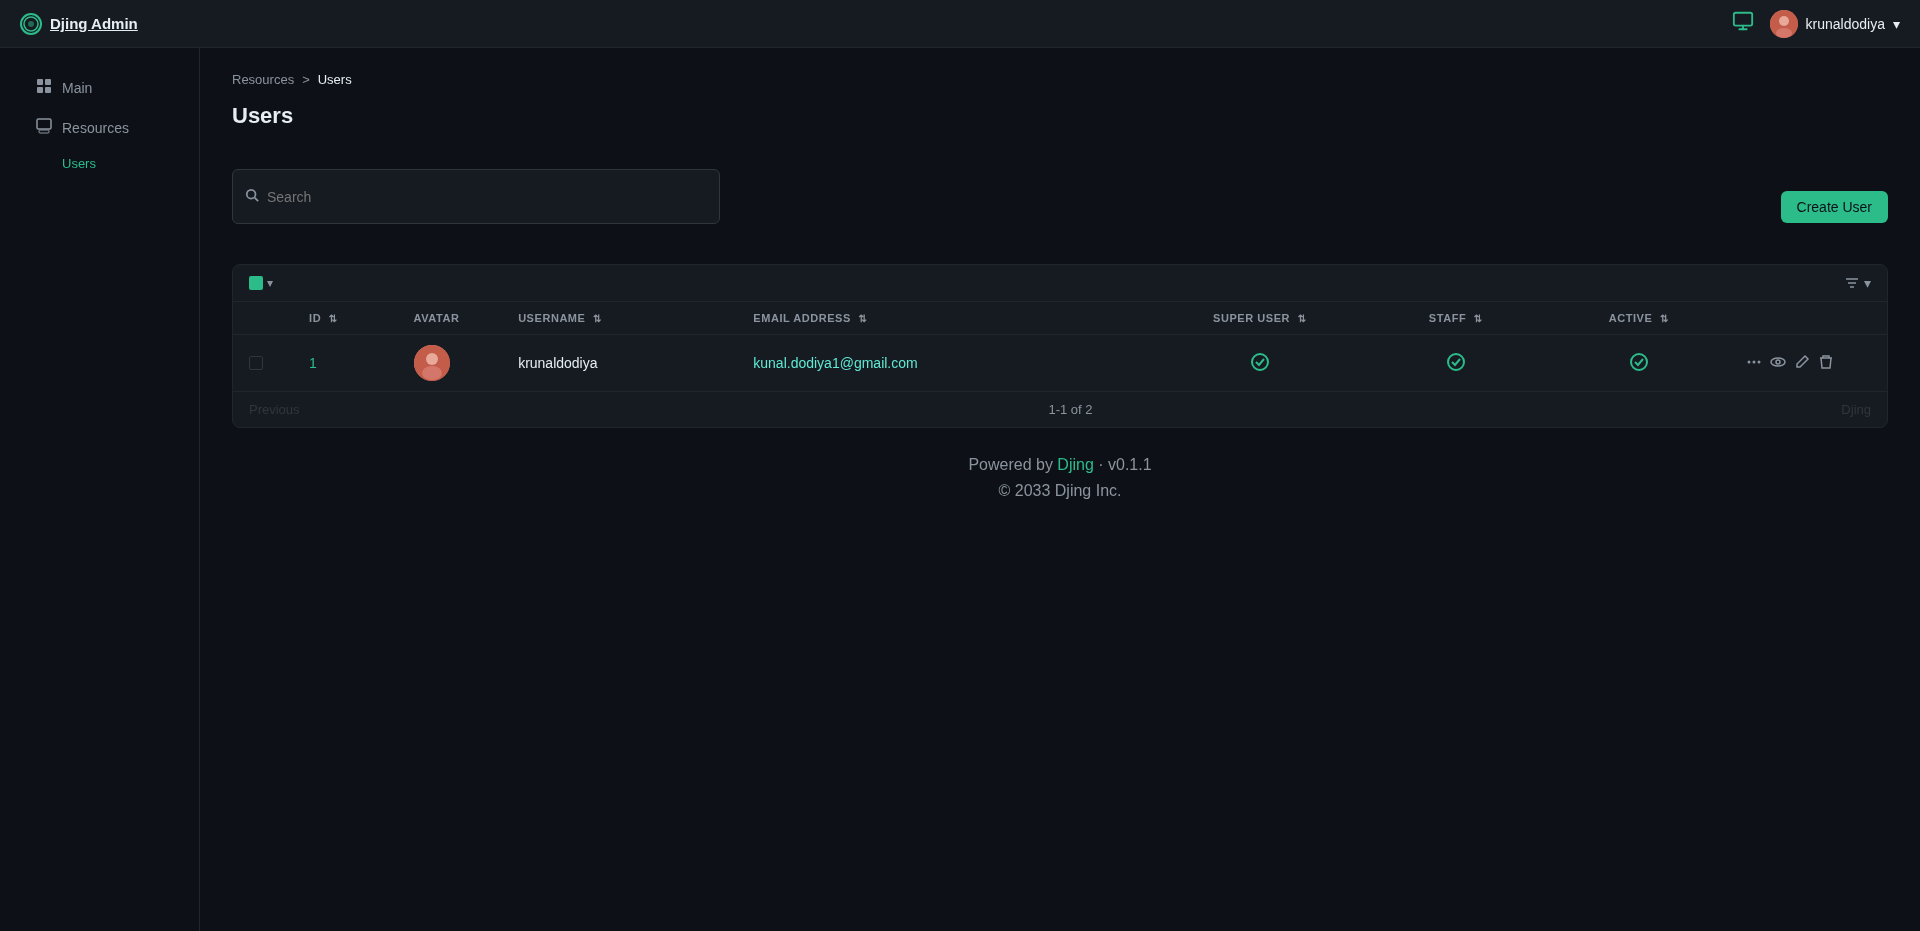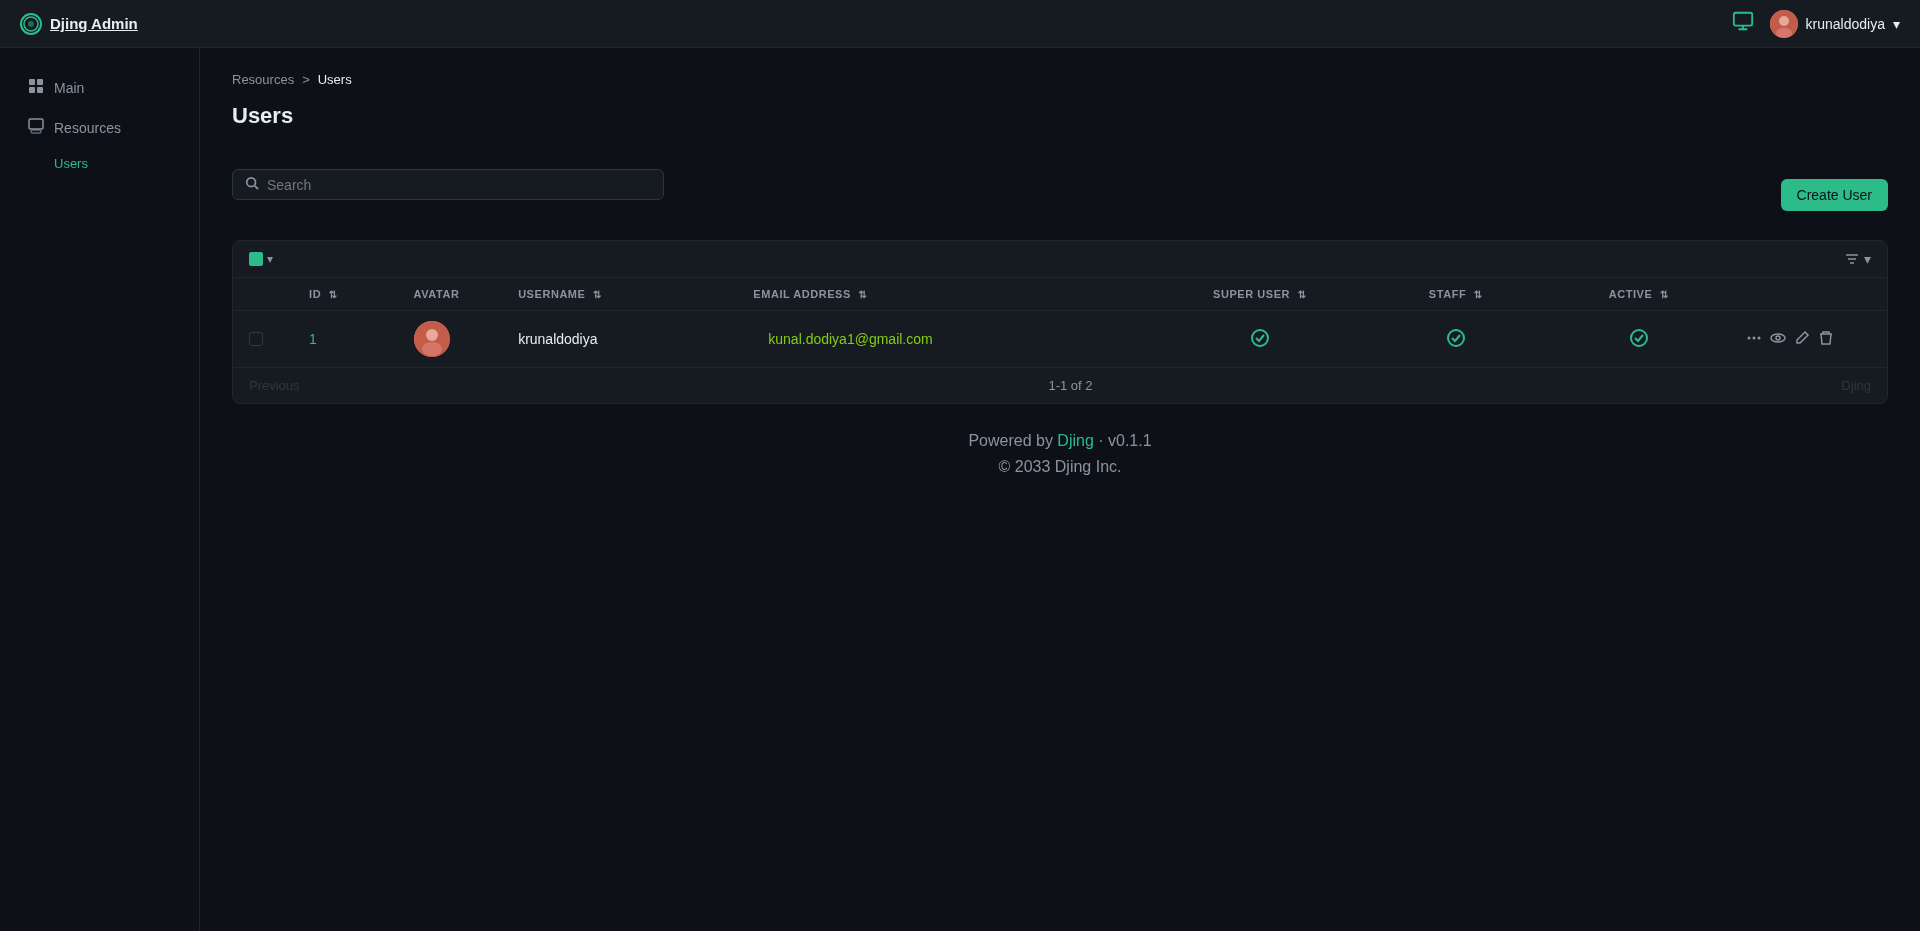--- a/index.html
+++ b/index.html
@@ -77,21 +77,21 @@
       display: flex;
       margin-top: 48px;
       min-height: calc(931px - 48px);
     }
 
     
     .sidebar {
       width: 200px;
       background-color: #0d1117;
       border-right: 1px solid #21262d;
-      padding: 20px 8px;
+      padding: 20px 16px;
       flex-shrink: 0;
     }
     .sidebar-item {
       display: flex;
       align-items: center;
       gap: 10px;
       padding: 10px 20px;
       cursor: pointer;
       color: #8b949e;
       font-size: 14px;
@@ -142,22 +142,22 @@
       margin-bottom: 20px;
     }
 
     
     .search-bar {
       display: flex;
       align-items: center;
       background-color: #161b22;
       border: 1px solid #30363d;
       border-radius: 6px;
-      padding: 6px 12px;
-      width: 432px;
+      padding: 18px 12px;
+      width: 488px;
       gap: 8px;
       margin-bottom: 20px;
     }
     .search-bar input {
       background: transparent;
       border: none;
       outline: none;
       color: #8b949e;
       font-size: 14px;
       width: 100%;
@@ -258,24 +258,23 @@
 
     .th-center { text-align: center !important; }
 
     .id-link {
       color: #2bbc8a;
       text-decoration: none;
       cursor: pointer;
     }
 
     .email-link {
-      color: #84cc16;
+      color: #5eead4;
       text-decoration: none;
       cursor: pointer;
-      margin-left: 15px;
     }
 
     
     .user-avatar {
       width: 36px; height: 36px;
       border-radius: 50%;
       background: linear-gradient(135deg, #e88c7d 0%, #c45c4a 100%);
       display: flex; align-items: center; justify-content: center;
       font-size: 13px;
       color: white;

